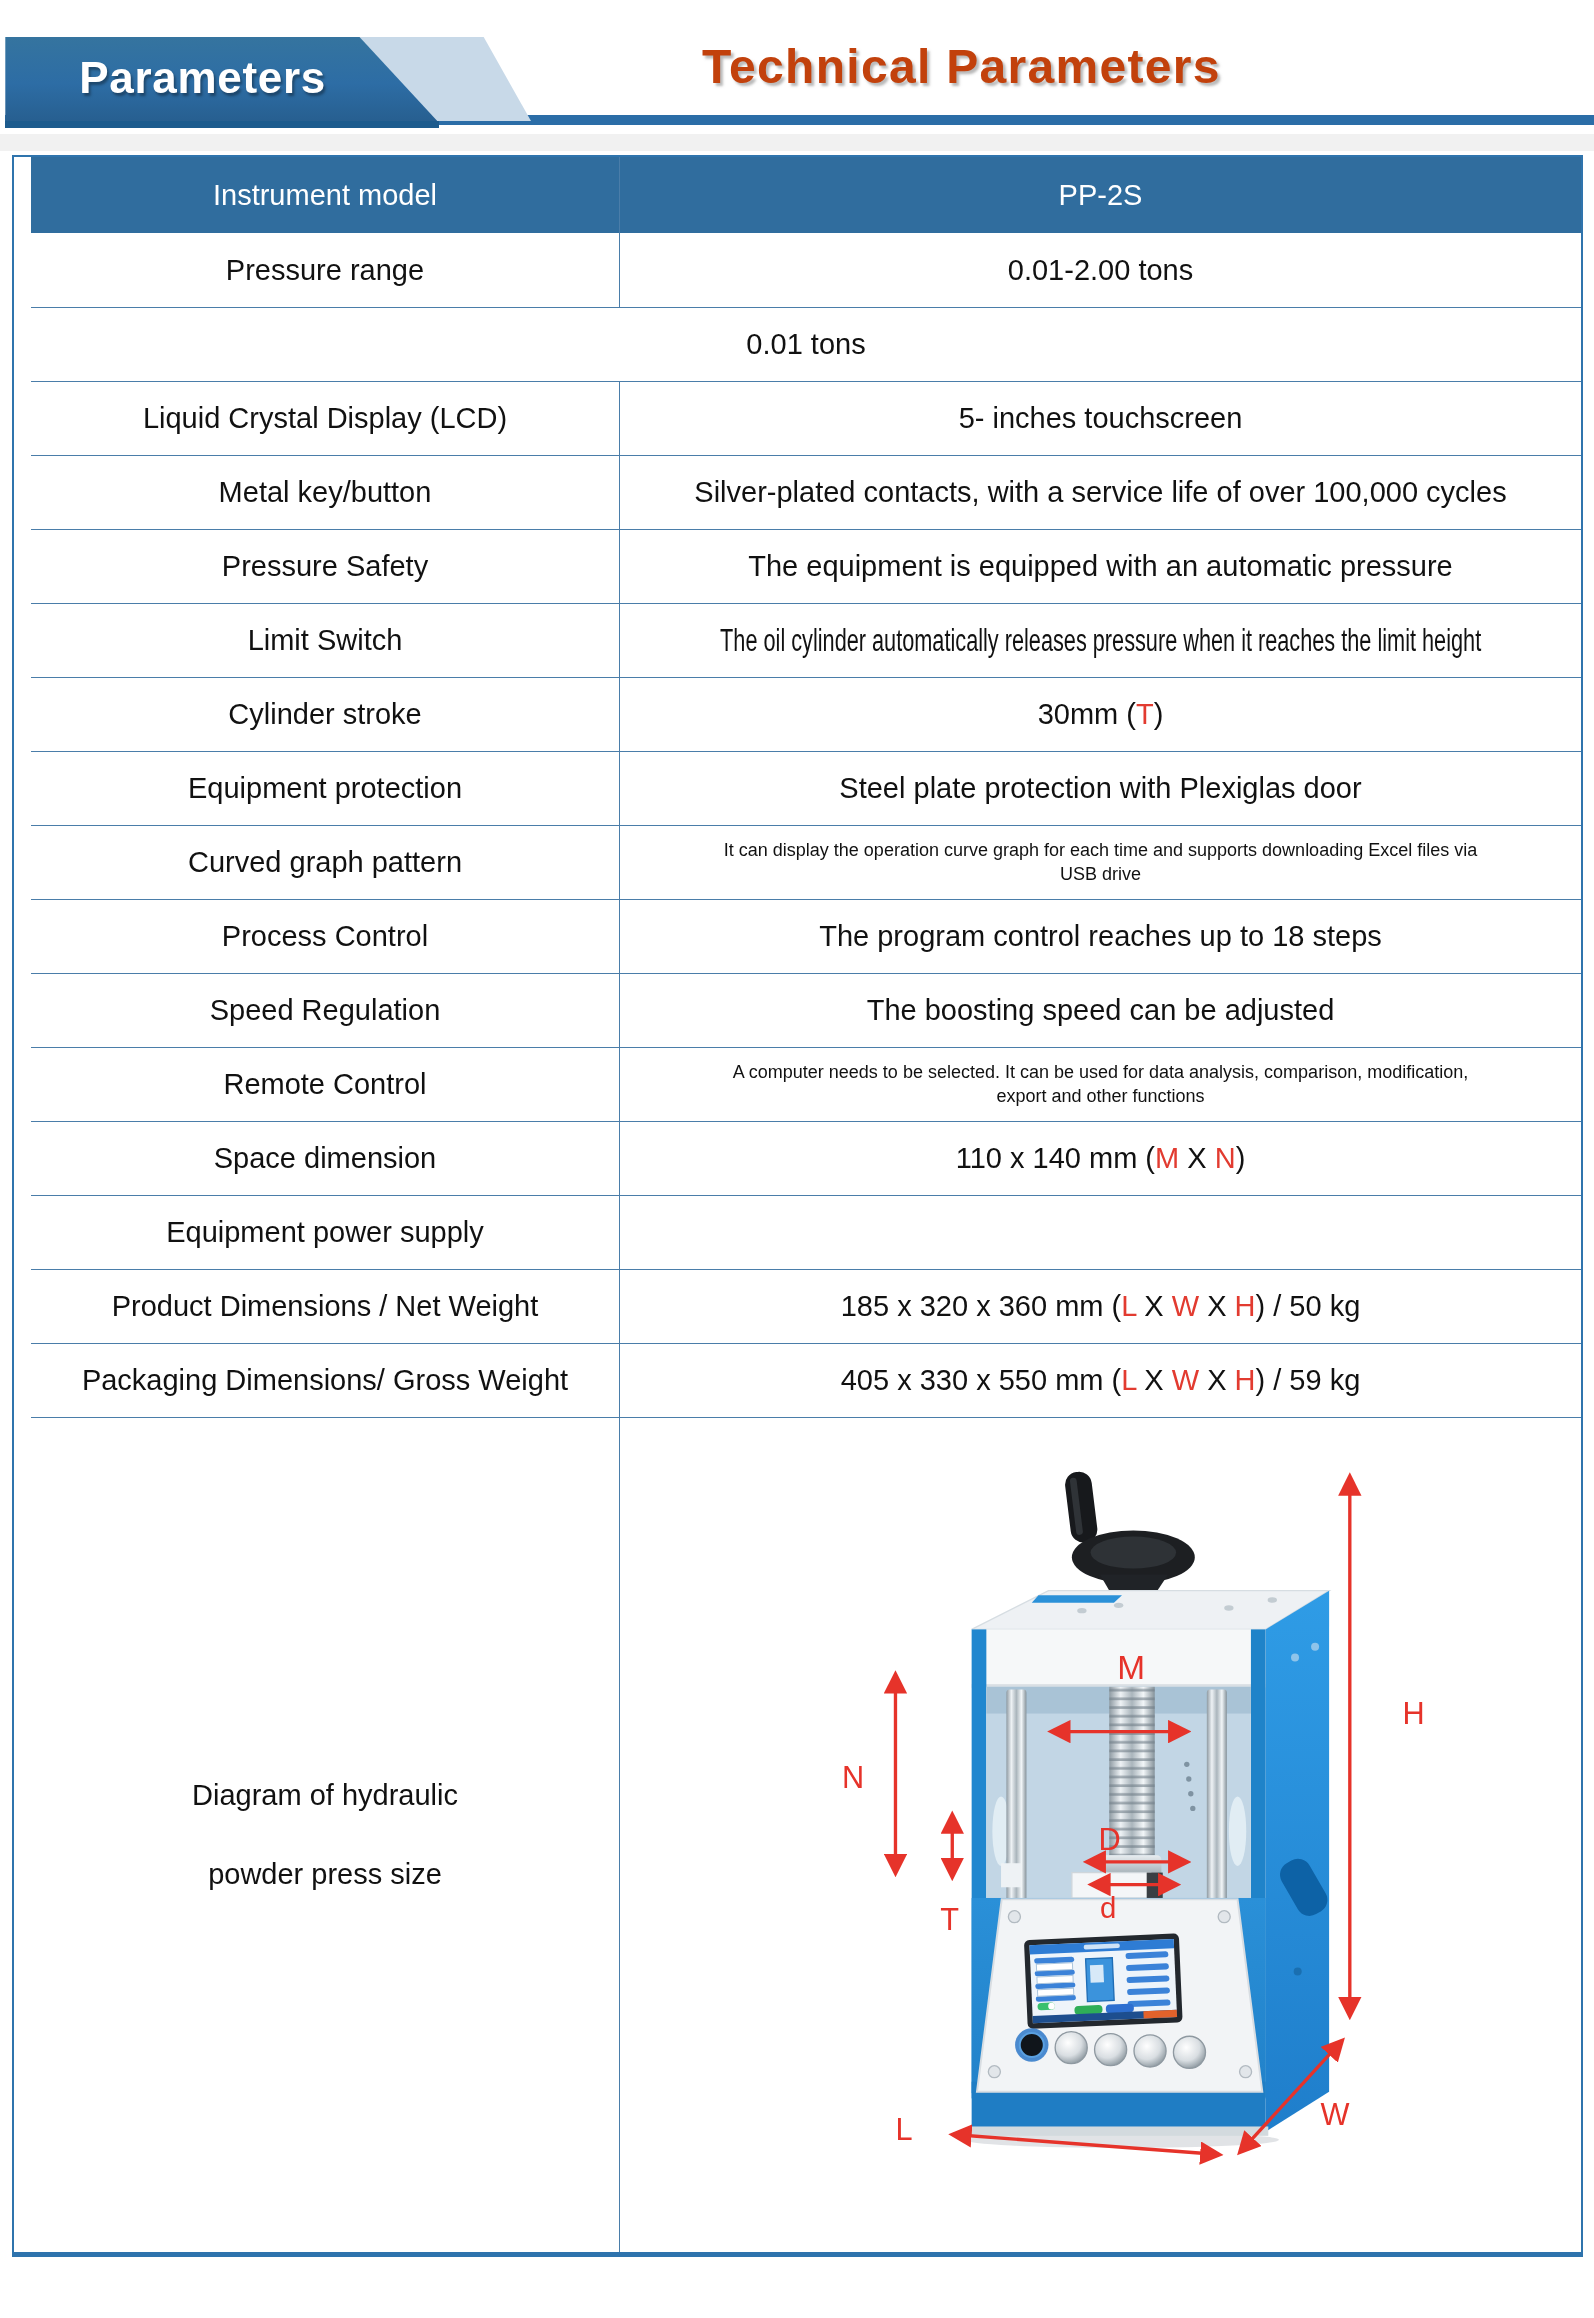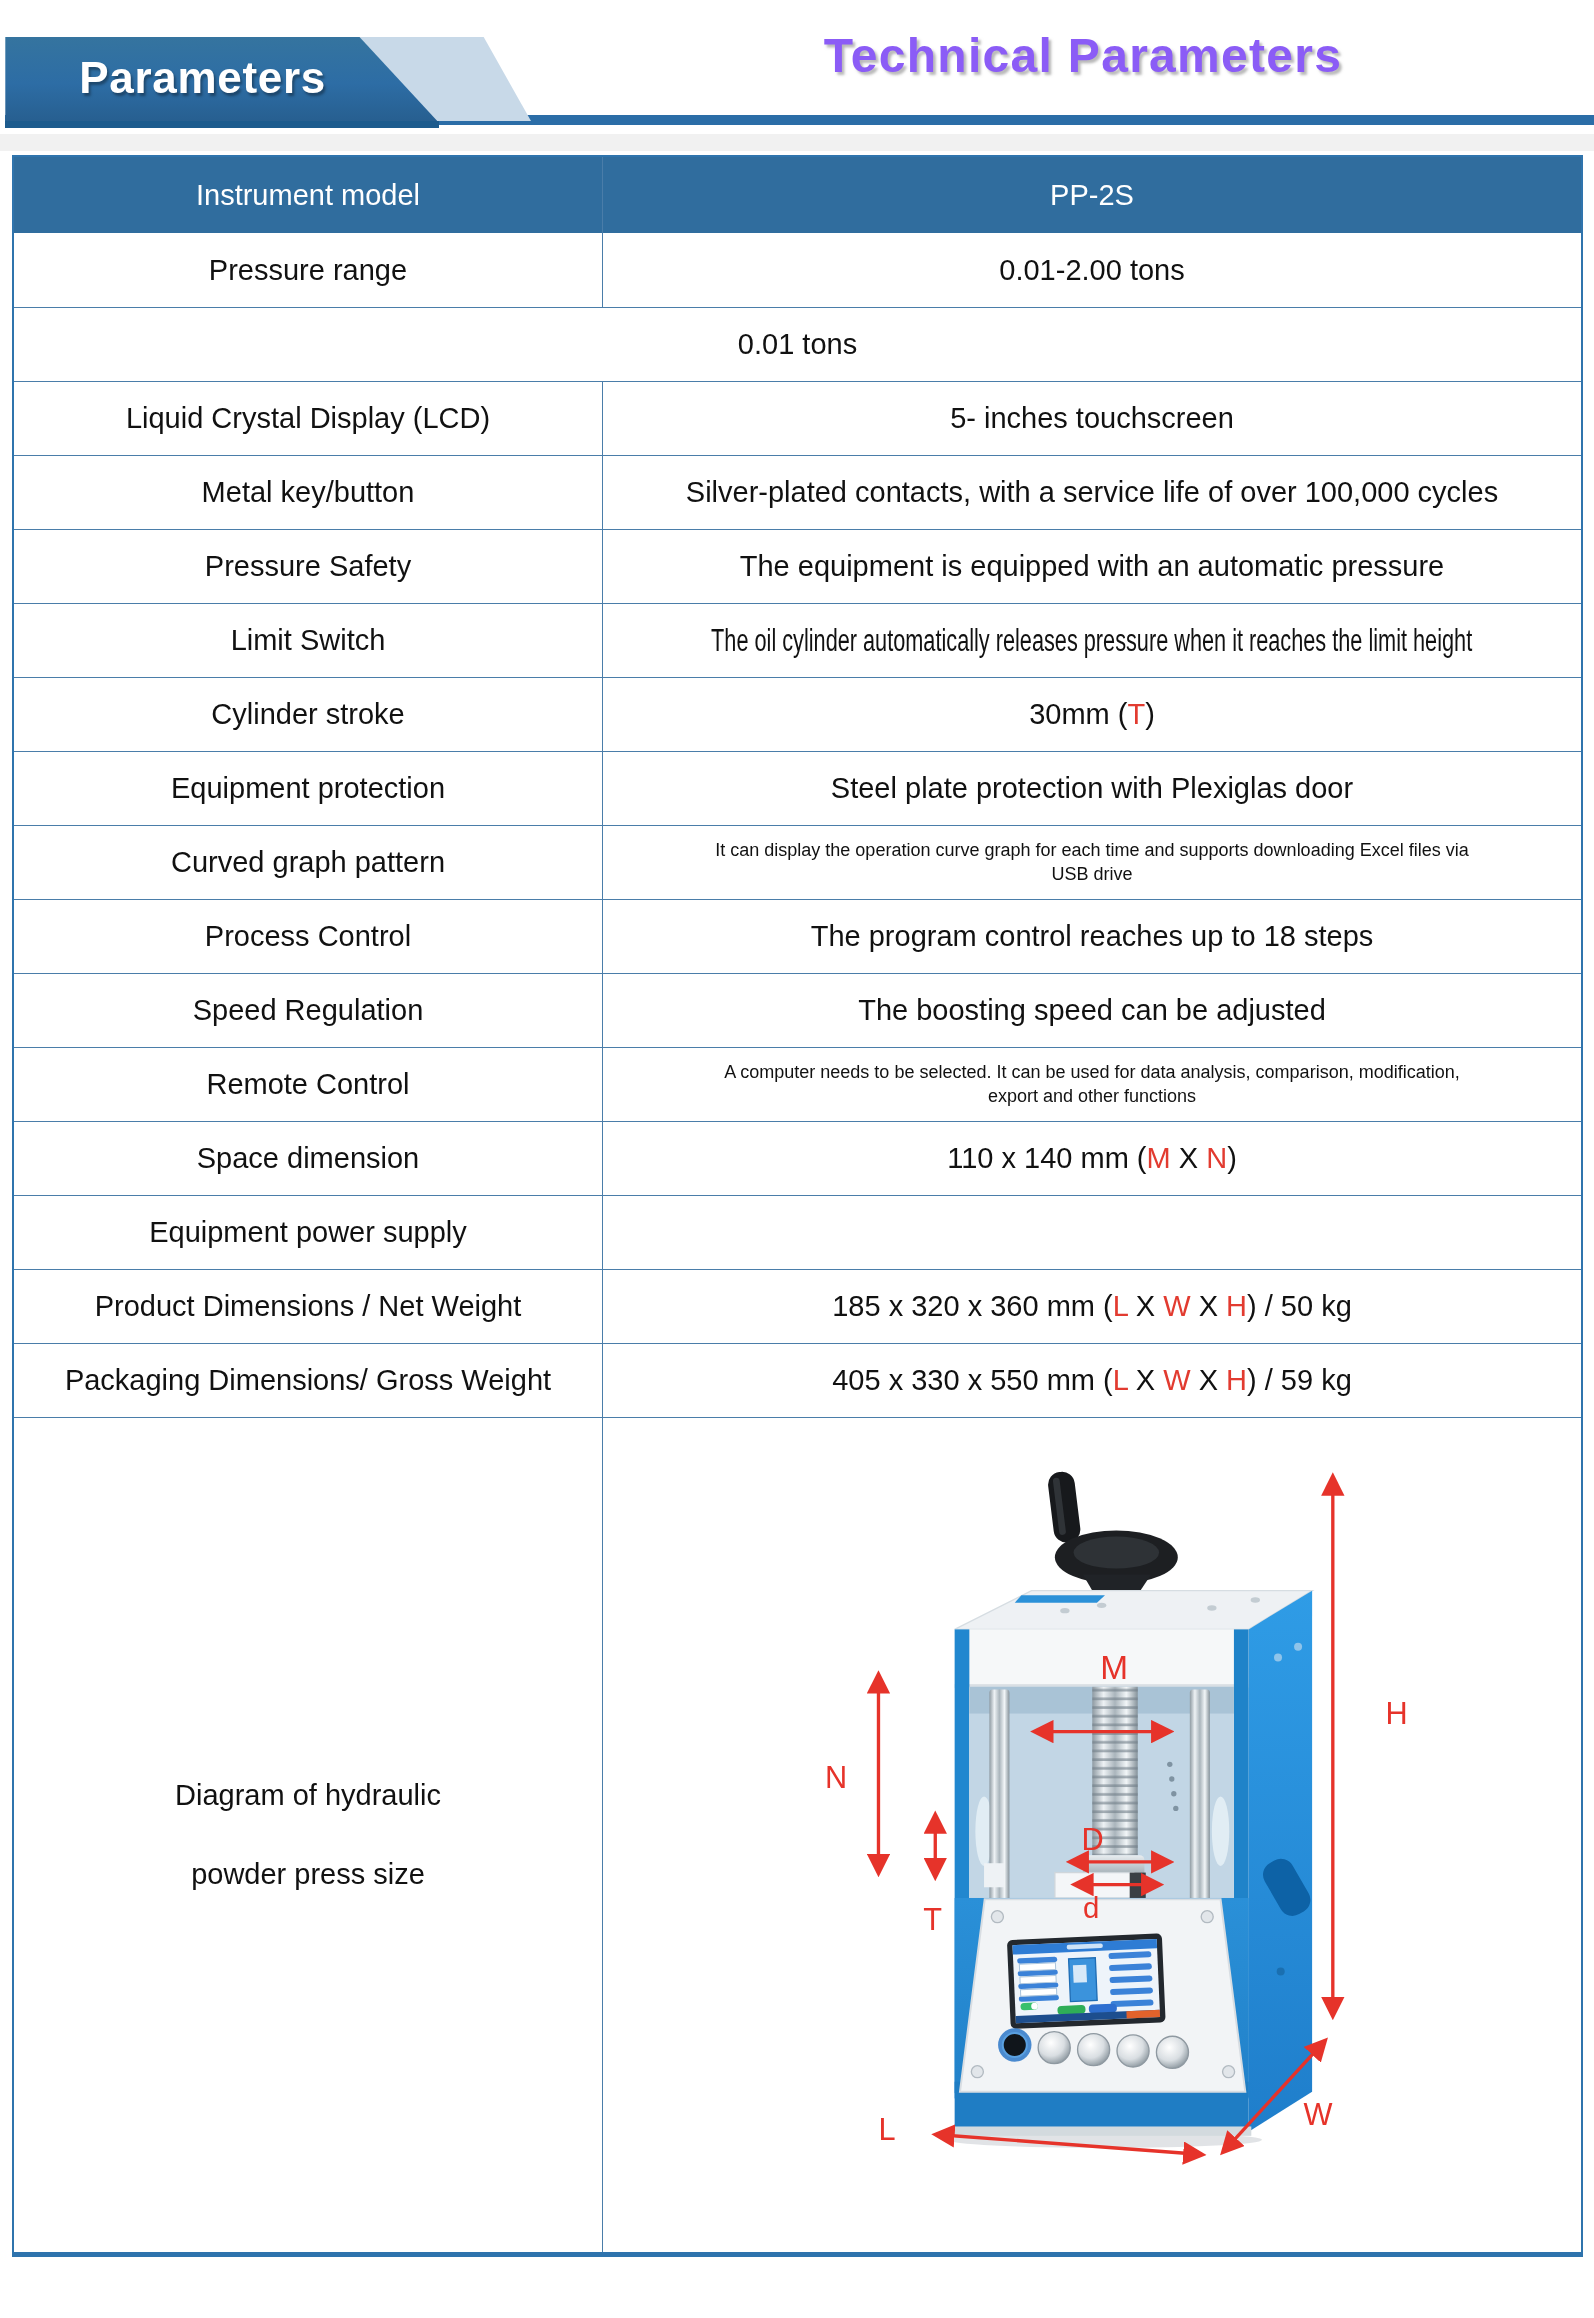--- a/index.html
+++ b/index.html
@@ -9,27 +9,27 @@
   .hdr-bar{position:absolute;left:5.3px;top:115px;width:1590px;height:10px;background:#2b6da7;}
   .hdr-gray{position:absolute;left:0;top:134px;width:1595px;height:16.7px;background:#f1f1f1;}
   .hdr-underline{position:absolute;left:5.3px;top:121px;width:434px;height:6.7px;background:#1d5b8d;}
   .banner-light{position:absolute;left:359px;top:37px;width:172px;height:84px;background:#c8d9e8;
       clip-path:polygon(0 0,72.5% 0,100% 100%,44.5% 100%);}
   .banner{position:absolute;left:5.3px;top:37px;width:432px;height:84px;
       background:linear-gradient(180deg,#35749f 0%,#2d6da5 55%,#275f90 100%);
       clip-path:polygon(0 0,82% 0,100% 100%,0 100%);}
   .banner span{display:block;padding-left:74px;line-height:82px;font-size:44px;font-weight:700;
       color:#fff;letter-spacing:0.7px;text-shadow:2px 2.7px 2.7px rgba(0,0,0,.35);}
-  .page-title{position:absolute;left:702px;top:28px;width:762px;text-align:center;
-      font-size:48px;font-weight:700;letter-spacing:1.3px;color:#8b5cf6;
+  .page-title{position:absolute;left:702px;top:39px;width:762px;
+      font-size:48px;font-weight:700;letter-spacing:1.3px;color:#c2410c;
       text-shadow:2.7px 3.3px 2.7px rgba(125,125,125,.55);}
 
   
   .param-table{position:absolute;left:12px;top:155px;width:1571px;
-      border:2px solid #2f74ad;border-bottom:5.3px solid #2e73ad;background:#fff;box-sizing:border-box;}
+      border:2px solid #2f74ad;border-bottom:5.3px solid #2e73ad;background:#fff;box-sizing:border-box;padding-left:17px;}
   .row{display:flex;height:74px;border-top:1.3px solid #4a7da9;box-sizing:border-box;}
   .row:first-child{border-top:none;}
   .row .cell{display:flex;align-items:center;justify-content:center;text-align:center;box-sizing:border-box;}
   .cell.left{width:589px;border-right:1.3px solid #4a7da9;flex:none;}
   .cell.right{flex:1;min-width:0;}
   .row{font-size:29px;font-weight:300;}
   .hrow{height:76px;background:#306d9e;color:#fff;border-top:none;font-size:29px;font-weight:400;}
   .row.small .cell.right{font-size:18px;line-height:1.32;}
   .row.small .cell.right .vwrap{max-width:768px;}
   .vwrap{display:inline-block;}

